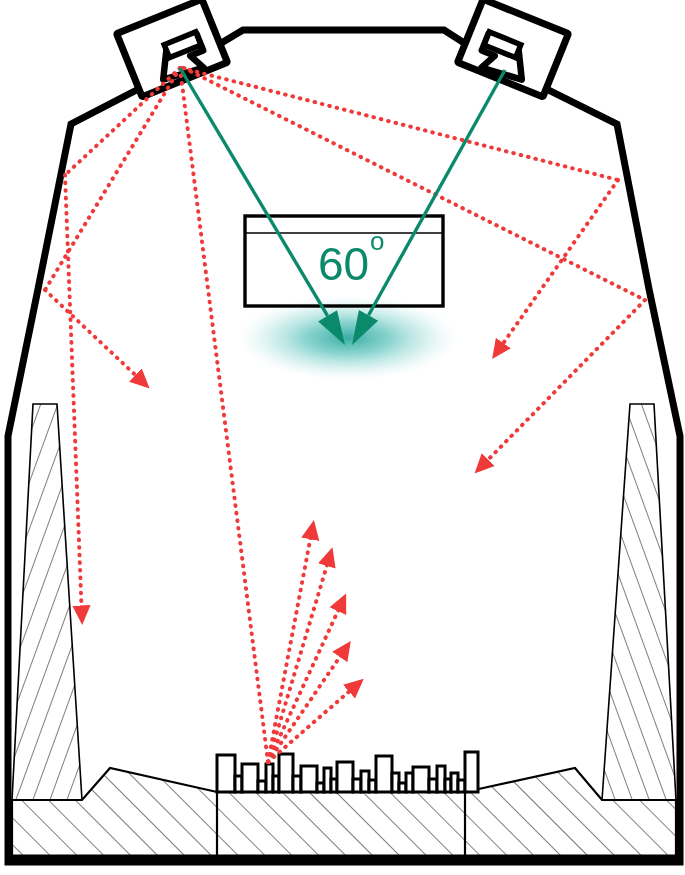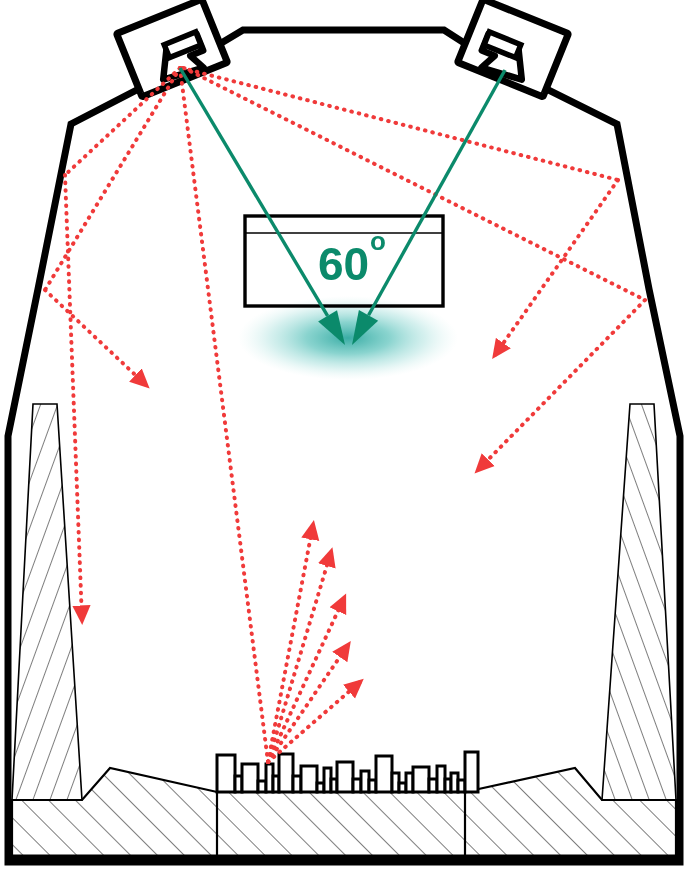--- a/index.html
+++ b/index.html
@@ -1,19 +1,19 @@
 <!DOCTYPE html>
 <html><head>
 <meta charset="utf-8">
 <title>Furnace Cross-Section Diagram</title>
 <style>
   html,body{margin:0;padding:0;background:#ffffff;}
   body{width:685px;height:875px;overflow:hidden;
        font-family:"Liberation Sans", sans-serif;}
-  #stage{position:relative;width:685px;height:875px;background:#fff;font-weight:bold;}
+  #stage{position:relative;width:685px;height:875px;background:#fff;}
   svg#diagram{position:absolute;left:0;top:0;width:685px;height:875px;display:block;}
   .angle-text{font-family:"Liberation Sans", sans-serif;}
 </style>
 </head>
 <body>
 
 <div id="stage">
 
   <svg id="diagram" viewBox="0 0 685 875">
     <defs>

